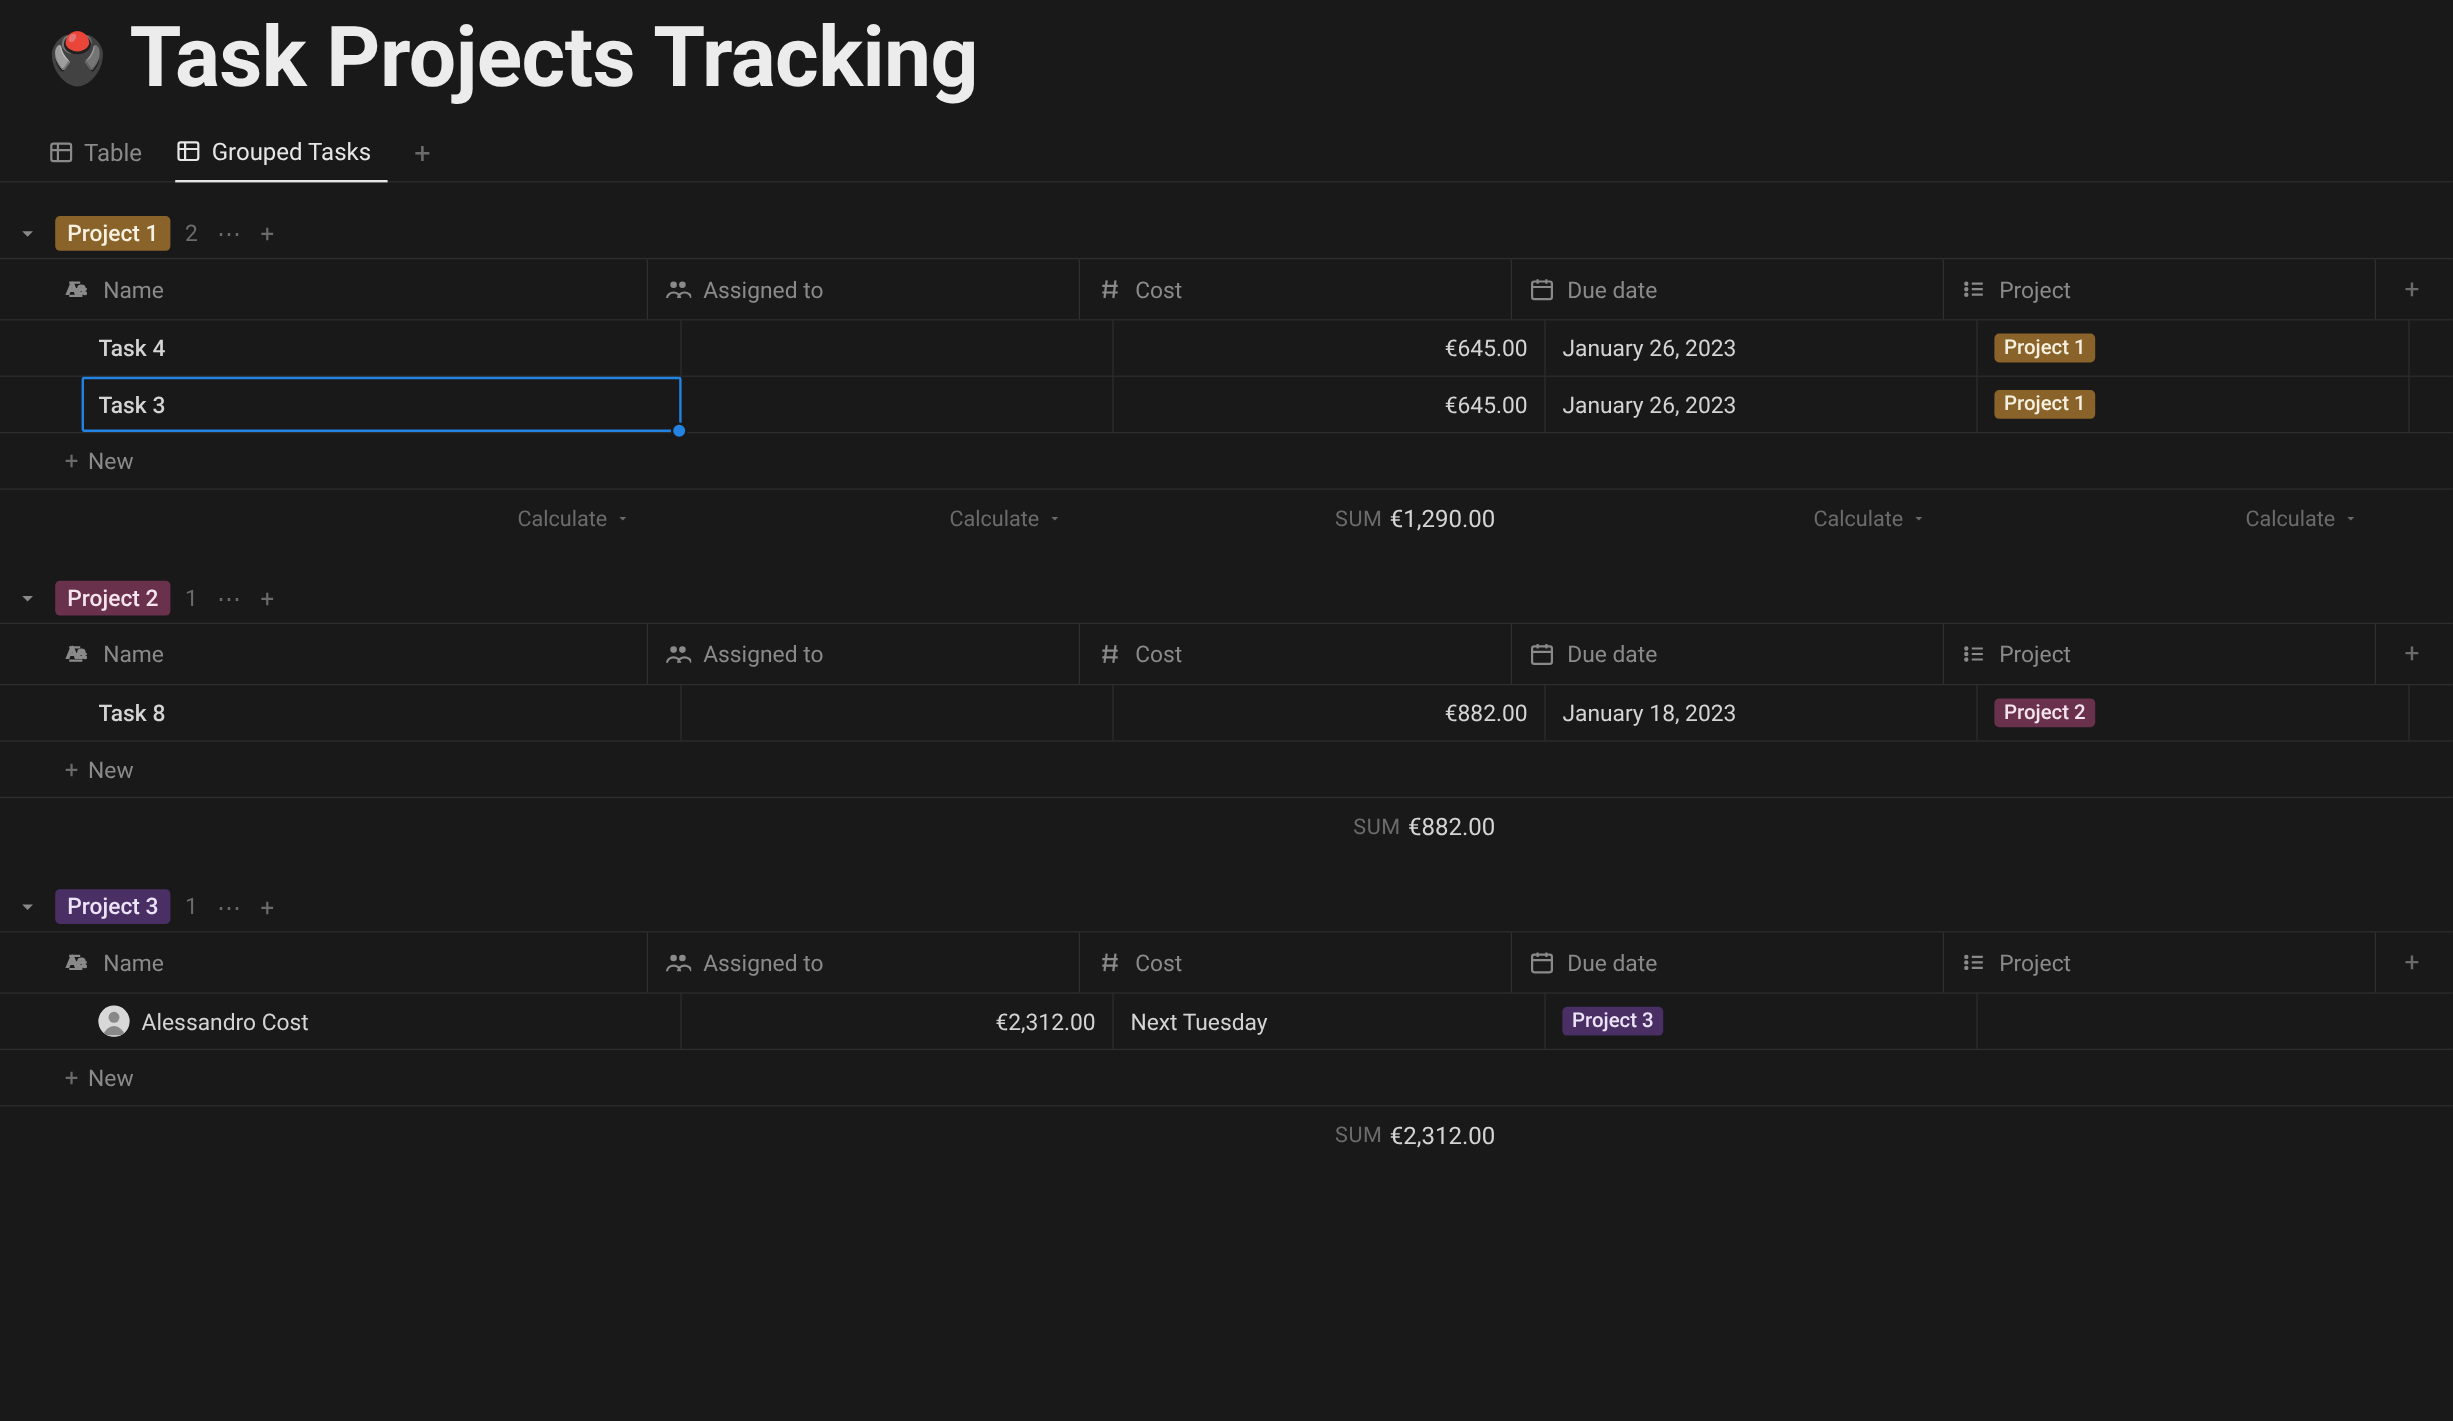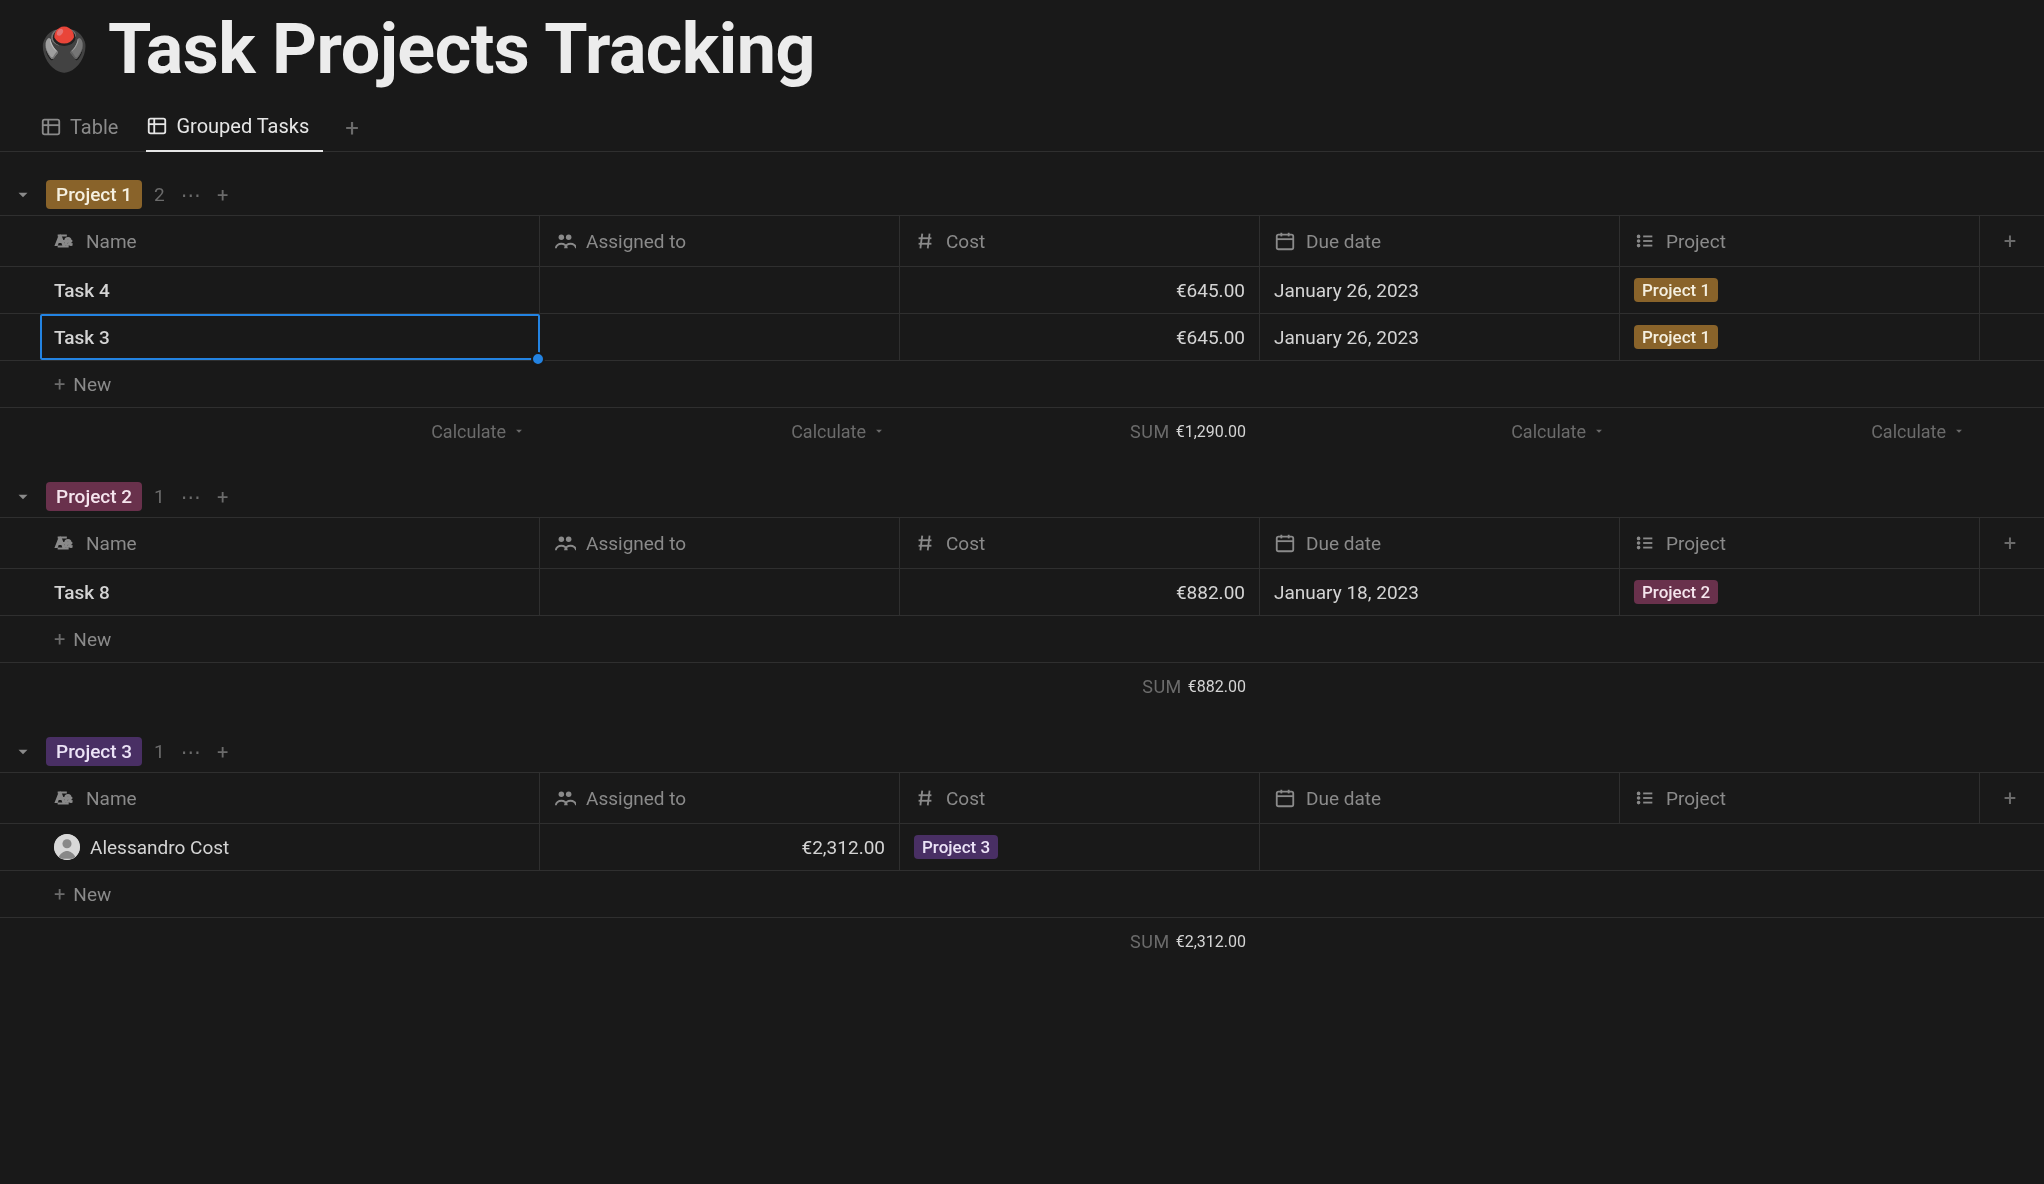--- a/index.html
+++ b/index.html
@@ -141,21 +141,21 @@
     gap:10px;
     min-height: 46px;
   }
   .col-row .col-cell { min-height: 50px; }
   .col-cell.first, .cell.first, .calc-cell.first {
     border-right: none;
     padding-left: 0;
   }
   .col-cell.last, .cell.last, .calc-cell.last { border-right: none; }
   .col-cell svg { width: 22px; height: 22px; color: var(--text-dim); }
-  .data-row { border-bottom: 1px solid var(--border); }
+  .data-row { border-bottom: 1px solid var(--border); padding-left: 28px; }
   .data-row .cell { color: var(--text); font-size: 19px; }
   .cell.name { font-weight: 500; }
   .cell.num { justify-content: flex-end; }
   .cell.tagcell { padding-top:8px; padding-bottom:8px; }
   .cell.selected {
     outline: 2px solid var(--selected-border);
     outline-offset: -2px;
     position: relative;
     z-index: 2;
     border-radius: 2px;
@@ -186,21 +186,21 @@
     color: var(--text-dimmer);
     font-size: 18px;
   }
   .calc-cell {
     border-right: none;
     justify-content: flex-end;
     gap:6px;
     padding: 12px 14px;
   }
   .calc-cell .label { color: var(--text-dimmer); font-size:18px; letter-spacing:0.5px; }
-  .calc-cell .value { color: var(--text); font-size:16px; }
+  .calc-cell .value { color: var(--text); font-size:20px; }
   .calc-cell.inactive { color: var(--text-dimmer); }
   .calc-cell.inactive svg { width:14px;height:14px; }
 
   .avatar {
     width: 26px; height:26px;
     border-radius:50%;
     background: #ccc;
     display:flex;align-items:center;justify-content:center;
     font-size:14px; color:#333;
     overflow:hidden;
@@ -526,20 +526,21 @@
             <span class="avatar">
               <svg viewBox="0 0 40 40">
                 <circle cx="20" cy="20" r="20" fill="#d8d8d8"></circle>
                 <circle cx="20" cy="15" r="7" fill="#888"></circle>
                 <path d="M6 38c2-8 10-12 14-12s12 4 14 12" fill="#888"></path>
               </svg>
             </span>
             <span>Alessandro Cost</span>
           </div>
           <div class="cell num">€2,312.00</div>
+          <div class="cell">Next Tuesday</div>
           <div class="cell tagcell">
             <span class="tag small purple">Project 3</span>
           </div>
           <div class="cell last"></div>
         </div>
         <div class="new-row">
           <div class="cell first"></div>
           <div class="cell" style="grid-column: 2 / -1; border-right: none;">
             <span class="plus">+</span>
             <span>New</span>

